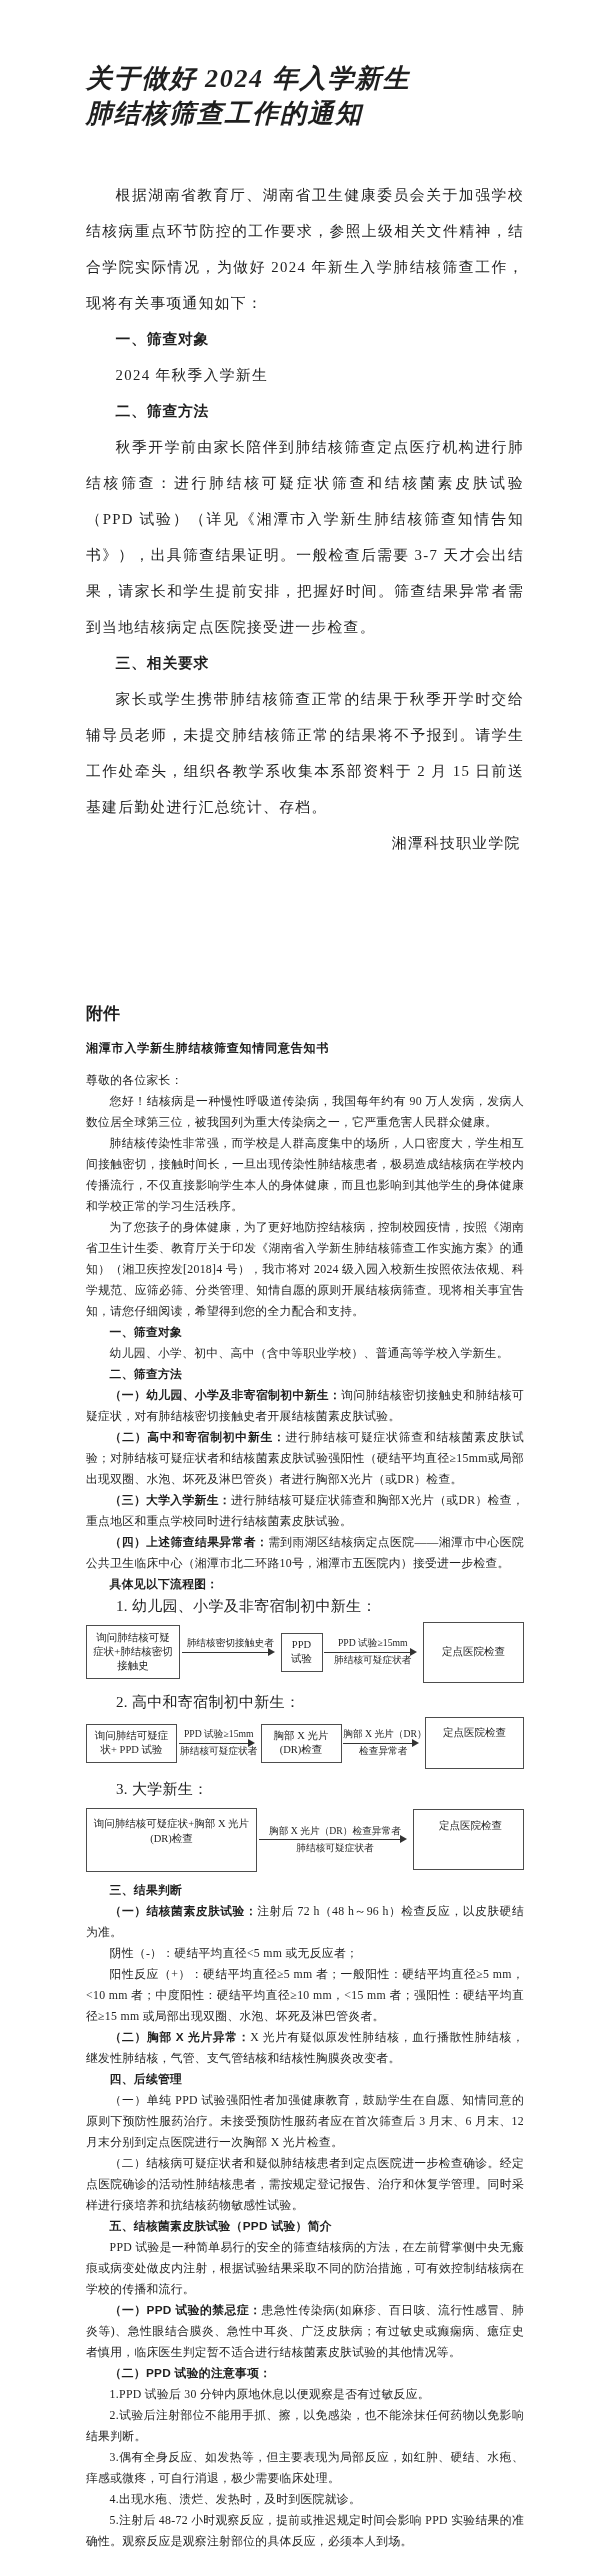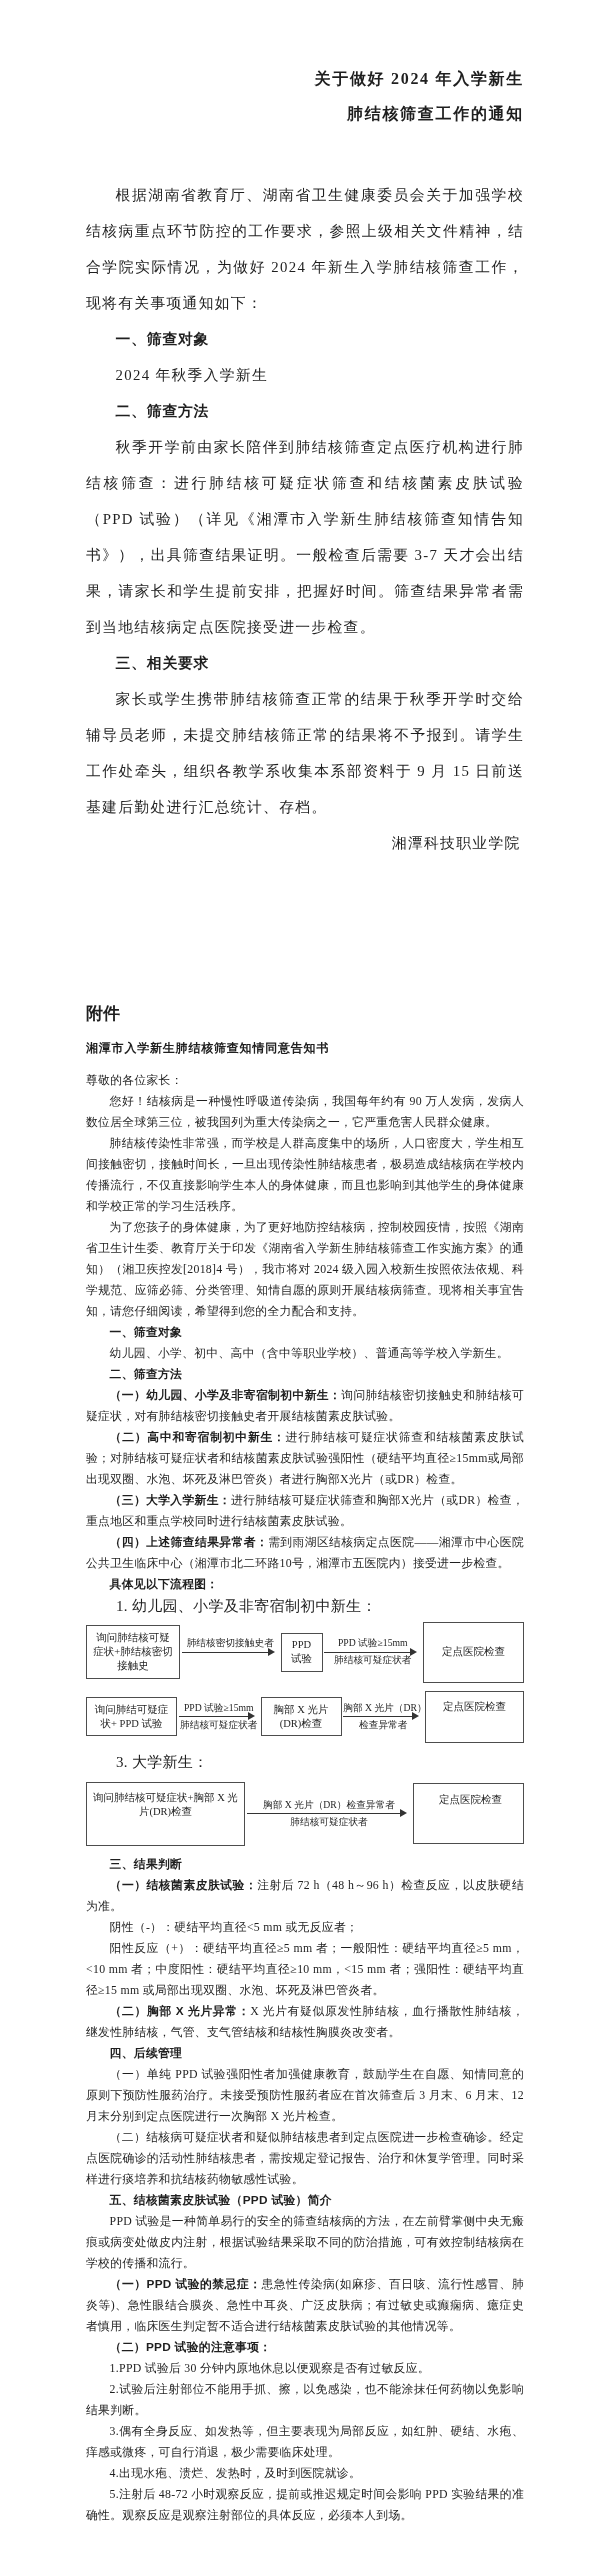--- a/index.html
+++ b/index.html
@@ -9,25 +9,26 @@
     background: #ffffff;
     color: #1f1f1f;
     font-family: "Liberation Serif", "DejaVu Serif", serif;
     box-sizing: border-box;
   }
   .page { width: 607px; box-sizing: border-box; }
 
   
   .notice { padding: 61px 83px 0 86px; }
   .n-title {
-    text-align: right;
-    font-size: 16px;
+    text-align: left;
+    font-size: 26px;
     font-weight: bold;
     line-height: 35px;
     letter-spacing: 1.7px;
+    font-style: italic;
   }
   .n-body {
     margin-top: 46px;
     font-size: 14.8px;
     line-height: 36px;
     text-align: justify;
     letter-spacing: 1.3px;
   }
   .n-body p { margin: 0; text-indent: 2em; }
   .n-head {
@@ -116,42 +117,42 @@
     border-top: 4.2px solid transparent;
     border-bottom: 4.2px solid transparent;
   }
   .f1-b1 { width: 94px; }
   .f1-b2 { width: 42px; text-align: center; }
   .f1-b3 { width: 101px; height: 61px; display: flex; align-items: center; justify-content: center; text-align: center; }
   .f2-b1 { width: 91px; }
   .f2-b2 { width: 81px; }
   .f2-b3 { width: 99px; height: 52px; padding-top: 7.6px; text-align: center; }
   .f3-row { margin-top: 8.4px; }
-  .f3-b1 { width: 159px; height: 64px; padding-top: 8.4px; }
+  .f3-b1 { width: 171px; height: 64px; padding-top: 8.4px; }
   .f3-b2 { width: 111px; height: 61px; padding-top: 8.4px; padding-left: 10px; }
   .s3-gap { margin-top: 44px; }
 </style>
 </head>
 <body>
 
 <div class="page">
 
   <div class="notice">
     <div class="n-title">
       <div>关于做好 2024 年入学新生</div>
       <div>肺结核筛查工作的通知</div>
     </div>
     <div class="n-body">
       <p>根据湖南省教育厅、湖南省卫生健康委员会关于加强学校结核病重点环节防控的工作要求，参照上级相关文件精神，结合学院实际情况，为做好 2024 年新生入学肺结核筛查工作，现将有关事项通知如下：</p>
       <p class="n-head">一、筛查对象</p>
       <p>2024 年秋季入学新生</p>
       <p class="n-head">二、筛查方法</p>
       <p>秋季开学前由家长陪伴到肺结核筛查定点医疗机构进行肺结核筛查：进行肺结核可疑症状筛查和结核菌素皮肤试验（PPD 试验）（详见《湘潭市入学新生肺结核筛查知情告知书》），出具筛查结果证明。一般检查后需要 3-7 天才会出结果，请家长和学生提前安排，把握好时间。筛查结果异常者需到当地结核病定点医院接受进一步检查。</p>
       <p class="n-head">三、相关要求</p>
-      <p>家长或学生携带肺结核筛查正常的结果于秋季开学时交给辅导员老师，未提交肺结核筛正常的结果将不予报到。请学生工作处牵头，组织各教学系收集本系部资料于 9 月 15 日前送基建后勤处进行汇总统计、存档。</p>
+      <p>家长或学生携带肺结核筛查正常的结果于秋季开学时交给辅导员老师，未提交肺结核筛正常的结果将不予报到。请学生工作处牵头，组织各教学系收集本系部资料于 2 月 15 日前送基建后勤处进行汇总统计、存档。</p>
       <p class="n-sign">湘潭科技职业学院</p>
     </div>
   </div>
 
   <div class="attach">
     <div class="a-label">附件</div>
     <div class="a-title">湘潭市入学新生肺结核筛查知情同意告知书</div>
 
     <div class="a-body">
       <p class="salutation">尊敬的各位家长：</p>
@@ -182,20 +183,21 @@
           <div class="farrow">
             <div class="fa-label">PPD 试验≥15mm</div>
             <div class="fa-line"></div>
             <div class="fa-label">肺结核可疑症状者</div>
           </div>
           <div class="fbox f1-b3">定点医院检查</div>
         </div>
       </div>
 
       <div>
+        <p class="flow-caption">2. 高中和寄宿制初中新生：</p>
         <div class="flow-row">
           <div class="fbox f2-b1">询问肺结可疑症状+ PPD 试验</div>
           <div class="farrow">
             <div class="fa-label">PPD 试验≥15mm</div>
             <div class="fa-line"></div>
             <div class="fa-label">肺结核可疑症状者</div>
           </div>
           <div class="fbox f2-b2">胸部 X 光片(DR)检查</div>
           <div class="farrow">
             <div class="fa-label">胸部 X 光片（DR）</div>

